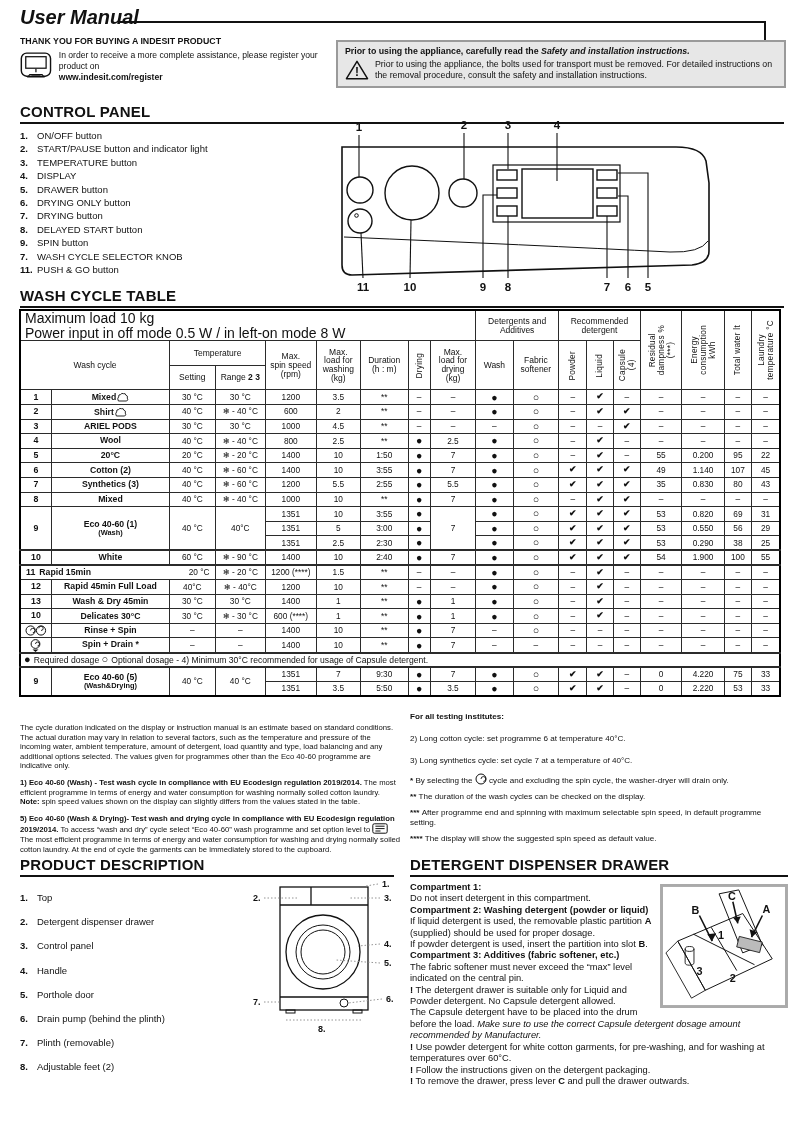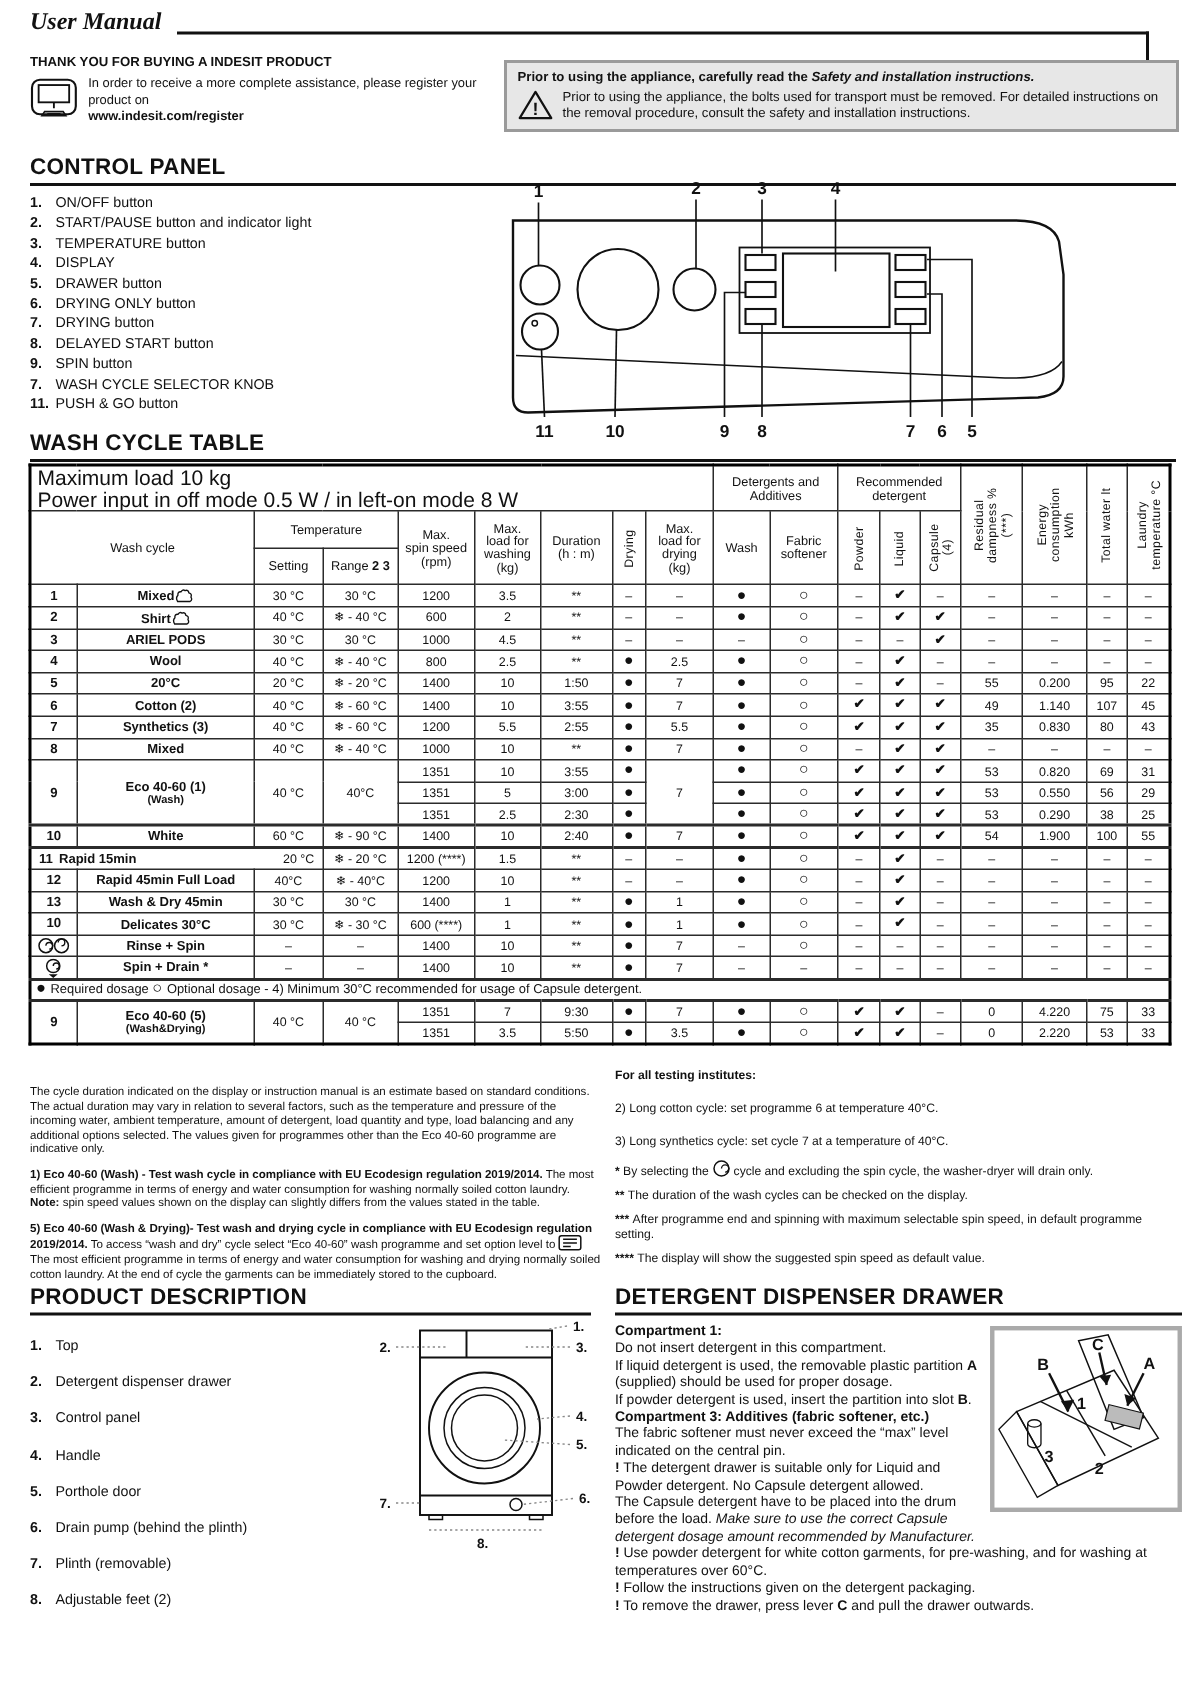--- a/index.html
+++ b/index.html
@@ -1,19 +1,19 @@
 <!DOCTYPE html>
 <html><head>
 <meta charset="utf-8">
 <style>
   html,body{margin:0;padding:0;background:#fff;}
   body{width:802px;height:1134px;position:relative;font-family:"Liberation Sans",sans-serif;color:#111;-webkit-font-smoothing:antialiased;}
   .abs{position:absolute;}
   
-  .doc-title{left:20px;top:6px;font-size:16px;font-weight:bold;font-style:italic;font-family:Liberation Serif, serif;}
+  .doc-title{left:20px;top:6px;font-size:20px;font-weight:bold;font-style:italic;}
   .head-rule{left:118px;top:21px;width:648px;height:2px;background:#111;}
   .head-tick{left:764px;top:21px;width:2px;height:20px;background:#111;}
   .lang-badge{left:772px;top:6px;font-size:14px;font-weight:bold;margin-left:30px;}
   .intro{left:20px;top:36px;width:306px;font-size:8.6px;line-height:11px;}
   .intro-title{font-weight:bold;font-size:8.8px;margin-bottom:3px;}
   .intro-row{display:flex;gap:6px;align-items:flex-start;}
   .intro-link{font-weight:bold;}
   .warnbox{left:336px;top:40px;width:432px;background:#e7e7e7;border:2px solid #9a9a9a;padding:4px 7px 5px 7px;font-size:8.8px;line-height:11px;}
   .warn-line2{display:flex;gap:6px;margin-top:2px;align-items:flex-start;}
   
@@ -826,20 +826,21 @@
       <text x="36" y="30">B</text>
       <text x="73" y="16">C</text>
       <text x="108" y="29">A</text>
       <text x="62" y="56">1</text>
       <text x="74" y="100">2</text>
       <text x="40" y="92">3</text>
     </g>
   </svg>
 <p><span class="b">Compartment 1:</span></p>
     <p><span>Do not insert detergent in this compartment.</span></p>
+    <p><span class="b">Compartment 2: Washing detergent (powder or liquid)</span></p>
     <p><span>If liquid detergent is used, the removable plastic partition </span><span class="b">A</span><span> (supplied) should be used for proper dosage.</span></p>
     <p><span>If powder detergent is used, insert the partition into slot </span><span class="b">B</span><span>.</span></p>
     <p><span class="b">Compartment 3: Additives (fabric softener, etc.)</span></p>
     <p><span>The fabric softener must never exceed the “max” level indicated on the central pin.</span></p>
     <p><span class="b">!</span><span> The detergent drawer is suitable only for Liquid and Powder detergent. No Capsule detergent allowed.</span></p>
     <p><span>The Capsule detergent have to be placed into the drum before the load. </span><span class="i">Make sure to use the correct Capsule detergent dosage amount recommended by Manufacturer.</span></p>
     <p><span class="b">!</span><span> Use powder detergent for white cotton garments, for pre-washing, and for washing at temperatures over 60°C.</span></p>
     <p><span class="b">!</span><span> Follow the instructions given on the detergent packaging.</span></p>
     <p><span class="b">!</span><span> To remove the drawer, press lever </span><span class="b">C</span><span> and pull the drawer outwards.</span></p>
   </div>

